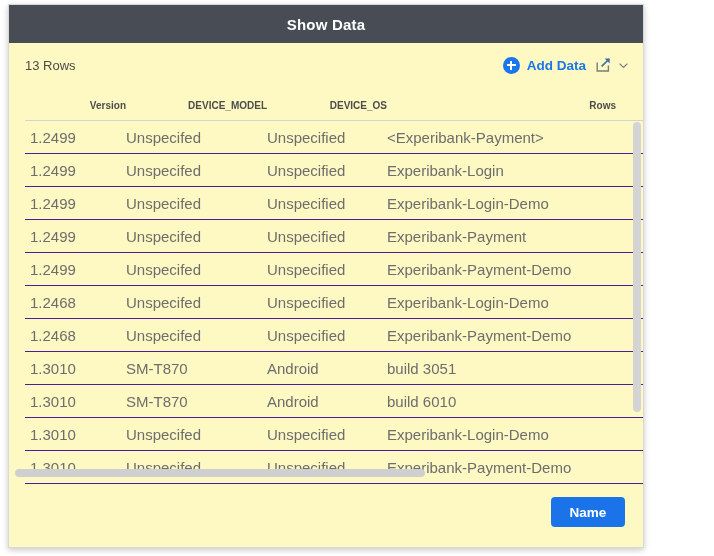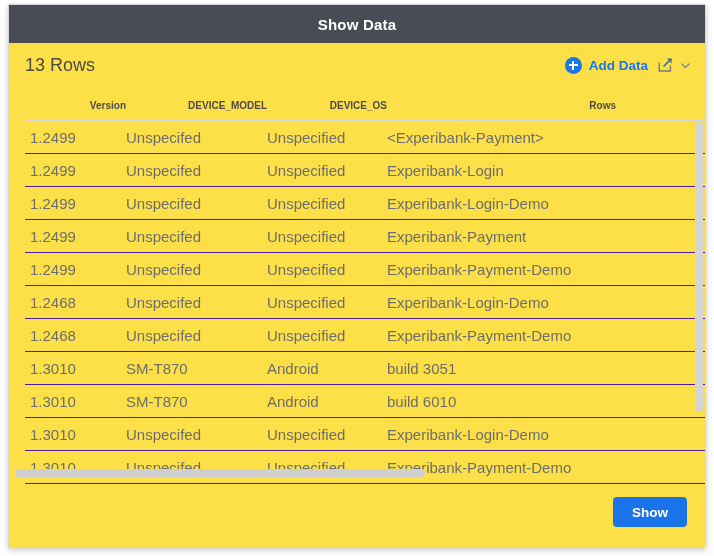--- a/index.html
+++ b/index.html
@@ -9,23 +9,23 @@
     height: 556px;
     background: #ffffff;
     font-family: "Liberation Sans", sans-serif;
     overflow: hidden;
   }
 
   #dialog {
     position: absolute;
     left: 8px;
     top: 4px;
-    width: 698px;
+    width: 636px;
     height: 544px;
-    background: #fde047;
+    background: #fef9c3;
     border: 1px solid #d8d8d8;
     box-shadow: 0 2px 6px rgba(0,0,0,0.22);
     box-sizing: border-box;
     display: flex;
     flex-direction: column;
   }
 
   
   #title-bar {
     height: 38px;
@@ -45,21 +45,21 @@
   
   #toolbar {
     height: 44px;
     min-height: 44px;
     display: flex;
     align-items: center;
     padding: 0 14px 0 16px;
     box-sizing: border-box;
   }
   #row-count {
-    font-size: 18px;
+    font-size: 13px;
     color: #4a4a4a;
   }
   #toolbar .spacer { flex: 1; }
 
   #add-data-button {
     display: flex;
     align-items: center;
     gap: 7px;
     cursor: pointer;
     user-select: none;
@@ -330,16 +330,16 @@
         </tbody>
     </table>
 
     <div id="v-scroll-track"></div>
     <div id="v-scroll-thumb"></div>
     <div id="h-scroll-track"></div>
     <div id="h-scroll-thumb"></div>
   </div>
 
   <div id="footer">
-    <button id="close-button">Show</button>
+    <button id="close-button">Name</button>
   </div>
 
 </div>
 
 </body></html>

